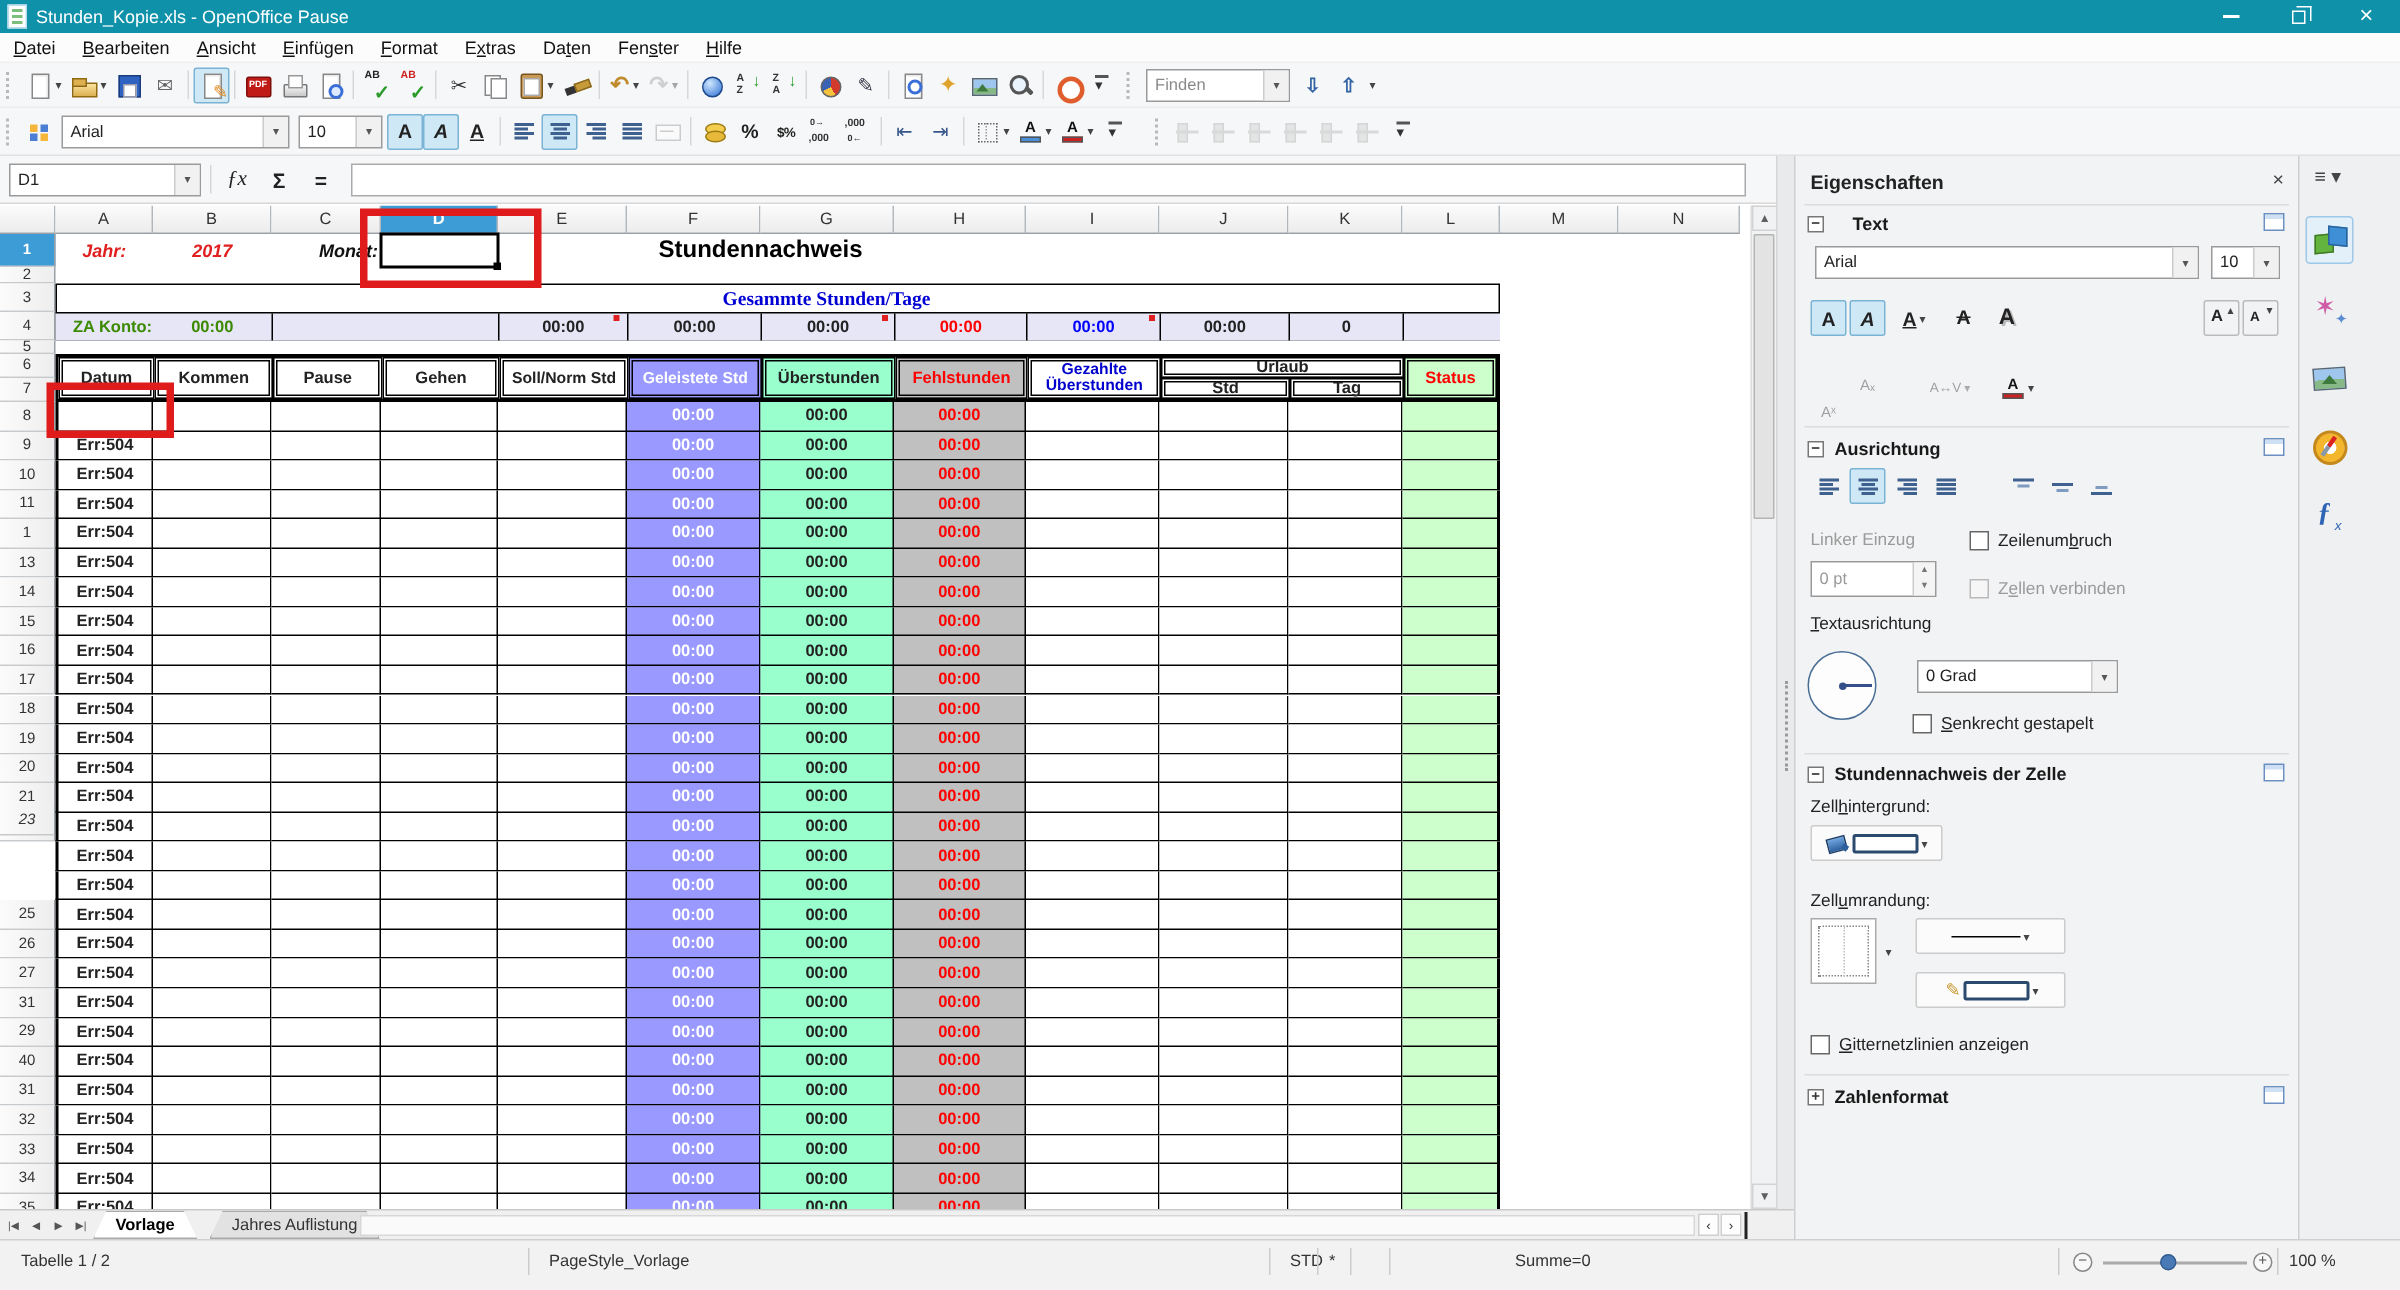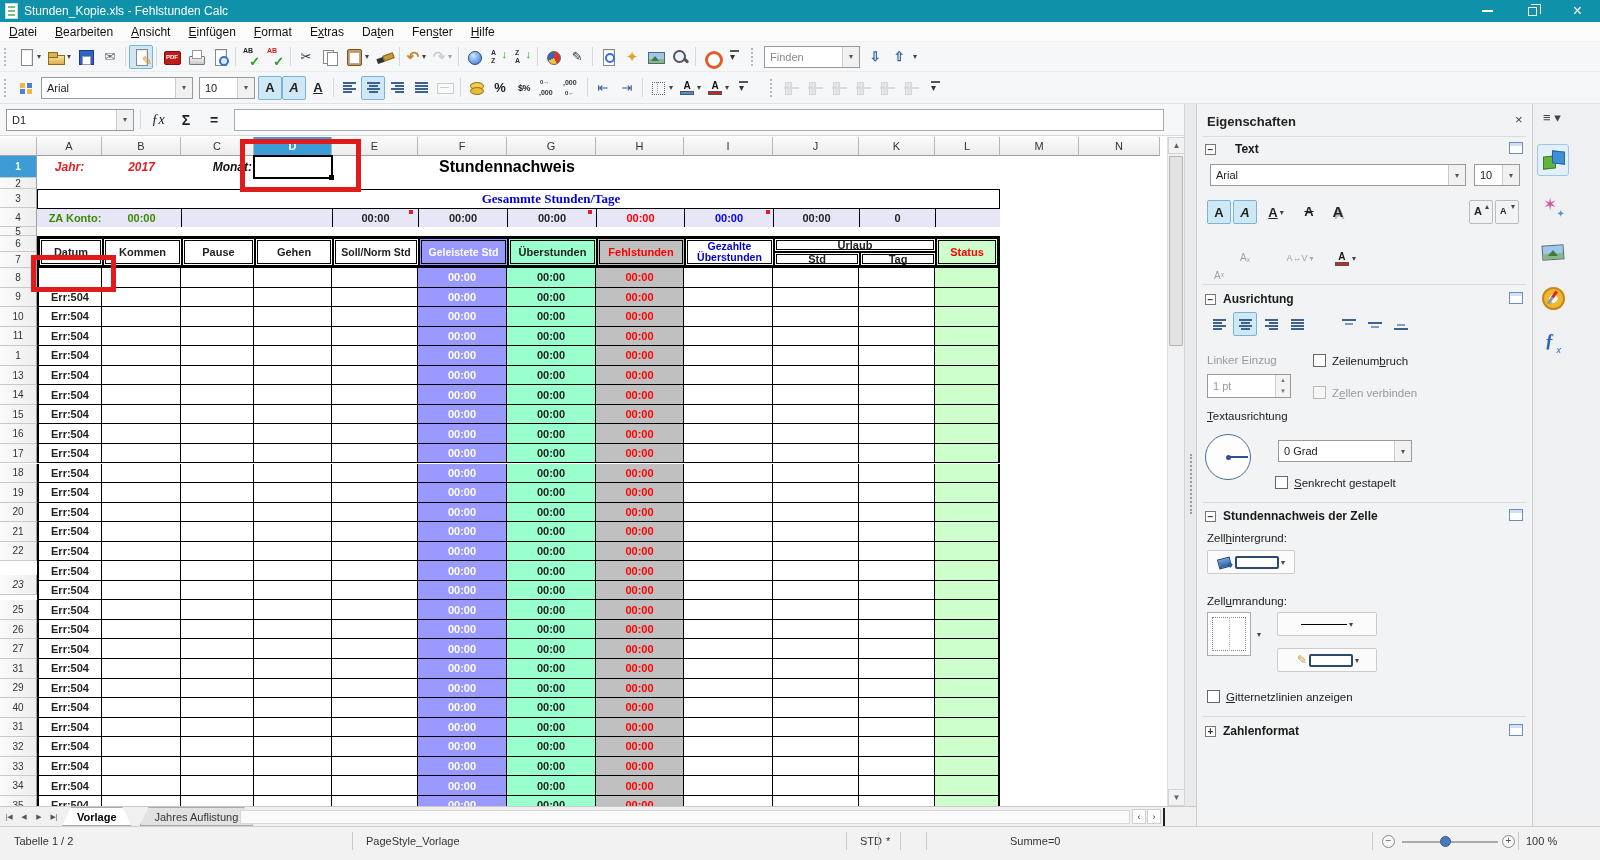--- a/index.html
+++ b/index.html
@@ -227,21 +227,21 @@
 
 .annbox{position:absolute;border:5px solid #e01b1b;z-index:60;pointer-events:none}
 #ann1{left:240px;top:139px;width:121px;height:53px}
 #ann2{left:31px;top:255px;width:85px;height:37px}
 </style>
 </head>
 <body>
 
 <div id="titlebar">
   <span class="appicon"></span>
-  <span id="title-text">Stunden_Kopie.xls - Fehlstunden Calc</span>
+  <span id="title-text">Stunden_Kopie.xls - OpenOffice Pause</span>
   <div id="winbtns">
     <div class="winbtn">
         <span class="g-min"></span>
       </div>
     <div class="winbtn">
         <span class="g-restore"></span>
       </div>
     <div class="winbtn">
         <span class="g-close">×</span>
       </div>
@@ -551,21 +551,21 @@
       <div class="rowhdr" style="top: 228.75px; height: 19.55px;">13</div>
       <div class="rowhdr" style="top: 248.3px; height: 19.55px;">14</div>
       <div class="rowhdr" style="top: 267.85px; height: 19.55px;">15</div>
       <div class="rowhdr" style="top: 287.4px; height: 19.55px;">16</div>
       <div class="rowhdr" style="top: 306.95px; height: 19.55px;">17</div>
       <div class="rowhdr" style="top: 326.5px; height: 19.55px;">18</div>
       <div class="rowhdr" style="top: 346.05px; height: 19.55px;">19</div>
       <div class="rowhdr" style="top: 365.6px; height: 19.55px;">20</div>
       <div class="rowhdr" style="top: 385.15px; height: 19.55px;">21</div>
       <div class="rowhdr" style="top: 404.7px; height: 19.55px;">22</div>
-      <div class="rowhdr" style="top: 438px; height: 19.55px; font-style: italic;">23</div>
+      <div class="rowhdr" style="top: 400px; height: 19.55px; font-style: italic;">23</div>
       <div class="rowhdr" style="top: 443.8px; height: 19.55px; margin-left: 40px;">24</div>
       <div class="rowhdr" style="top: 463.35px; height: 19.55px;">25</div>
       <div class="rowhdr" style="top: 482.9px; height: 19.55px;">26</div>
       <div class="rowhdr" style="top: 502.45px; height: 19.55px;">27</div>
       <div class="rowhdr" style="top: 522px; height: 19.55px;">31</div>
       <div class="rowhdr" style="top: 541.55px; height: 19.55px;">29</div>
       <div class="rowhdr" style="top: 561.1px; height: 19.55px;">40</div>
       <div class="rowhdr" style="top: 580.65px; height: 19.55px;">31</div>
       <div class="rowhdr" style="top: 600.2px; height: 19.55px;">32</div>
       <div class="rowhdr" style="top: 619.75px; height: 19.55px;">33</div>
@@ -1069,21 +1069,21 @@
   <div class="sbtn" style="left:192px;top:208px;width:24px">
       <span class="vb vbt"></span>
     </div>
 
   <span class="abs slabel dis" style="left:10px;top:250px">Linker Einzug</span>
   <div class="cbrow" style="left:116px;top:250px">
       <span class="cb"></span>
       <span>Zeilenum<u>b</u>ruch</span>
     </div>
   <div class="spin" style="left:10px;top:270px;width:84px;height:24px">
-    <span>1 pt</span>
+    <span>0 pt</span>
     <span class="arrows">
         <span>▲</span>
         <span>▼</span>
       </span>
   </div>
   <div class="cbrow dis" style="left:116px;top:282px">
       <span class="cb dis"></span>
       <span>Z<u>e</u>llen verbinden</span>
     </div>
 

